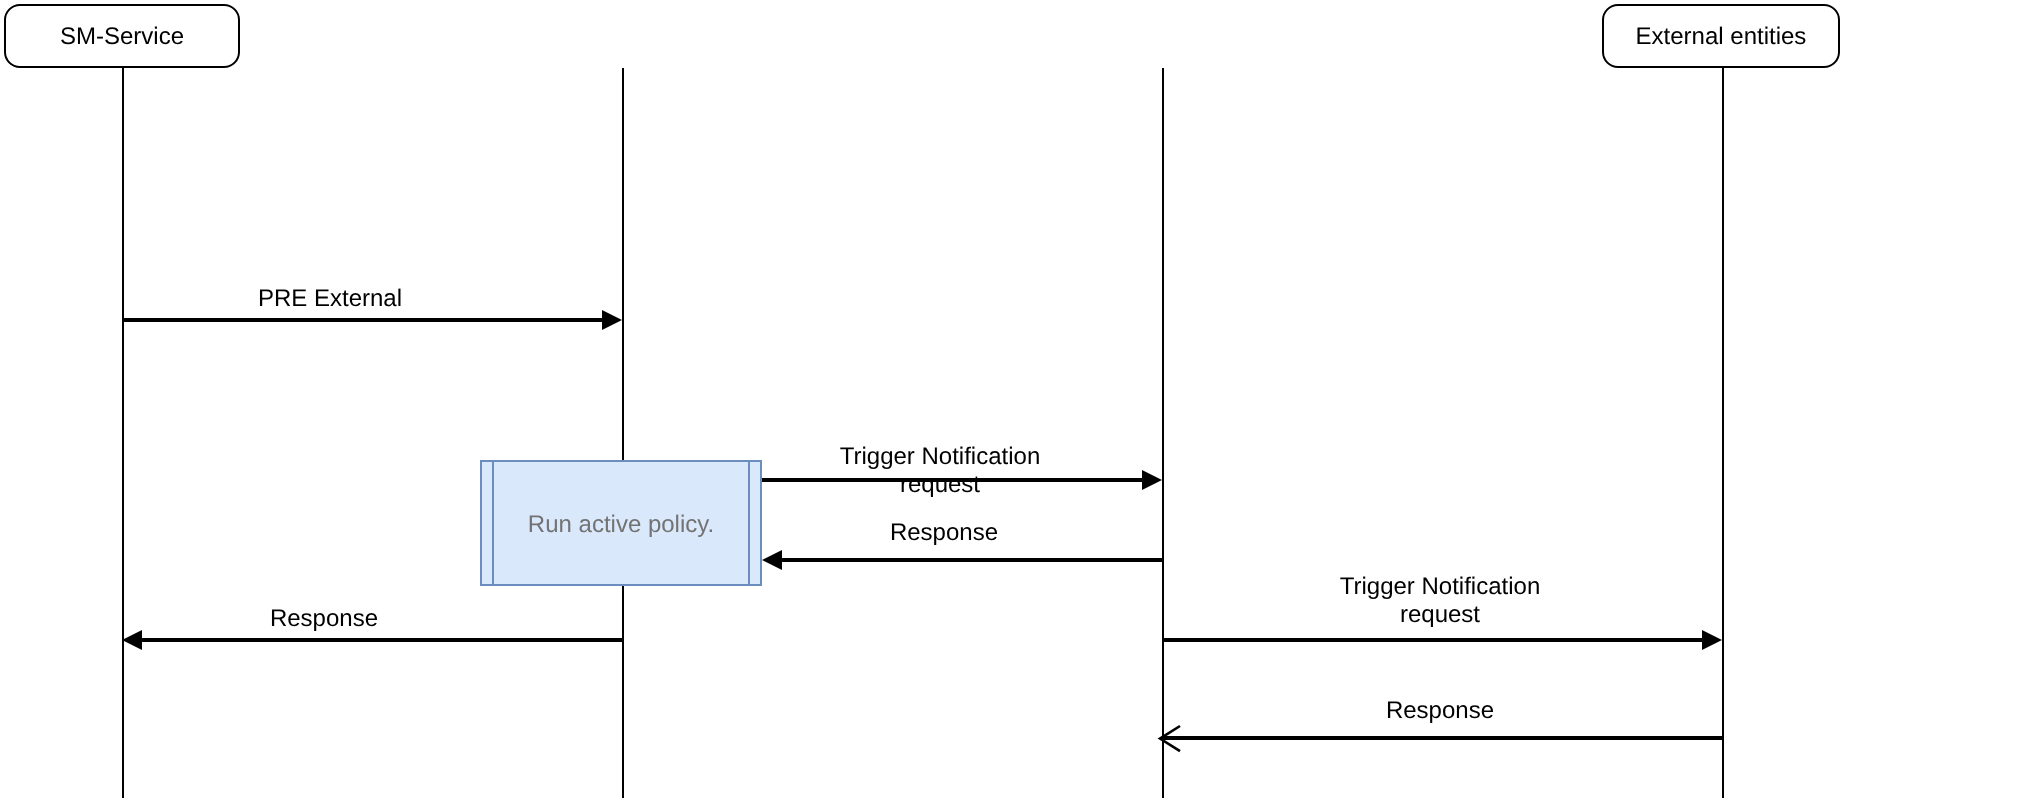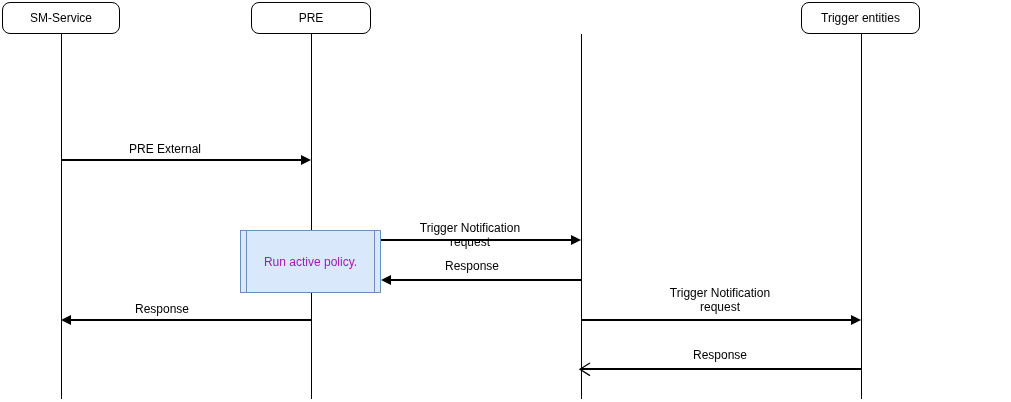--- a/index.html
+++ b/index.html
@@ -73,21 +73,21 @@
     top: 230px;
     width: 141px;
     height: 63px;
     box-sizing: border-box;
     background: #dae8fc;
     border: 1.5px solid #6c8ebf;
     display: flex;
     align-items: center;
     justify-content: center;
     text-align: center;
-    color: #a21caf;
+    color: #737373;
   }
   .act-bar {
     position: absolute;
     top: 0;
     bottom: 0;
     width: 1px;
     background: #6c8ebf;
   }
   .act-bar-left { left: 5px; }
   .act-bar-right { right: 5px; }
@@ -98,25 +98,22 @@
 <div class="canvas">
 
   <div class="lifeline" style="left:60.5px;"></div>
   <div class="lifeline" style="left:310.5px;"></div>
   <div class="lifeline" style="left:580.5px;"></div>
   <div class="lifeline" style="left:860.5px;"></div>
 
   <div class="actor" style="left:2px; width:118px;">
     <span>SM-Service</span>
   </div>
-  <div class="actor" style="left:251px; width:120px;">
-    <span>PRE</span>
-  </div>
   <div class="actor" style="left:801px; width:119px;">
-    <span>Trigger entities</span>
+    <span>External entities</span>
   </div>
 
   <div class="msg-line" style="left:61px; top:159.3px; width:240px;"></div>
   <div class="arrow-right" style="left:301px; top:155px;"></div>
   <div class="msg-label" style="left:109px; top:142px;">PRE External</div>
 
   <div class="activation">
     <span class="act-bar act-bar-left"></span>
     <span class="act-bar act-bar-right"></span>
     <span>Run active policy.</span>

